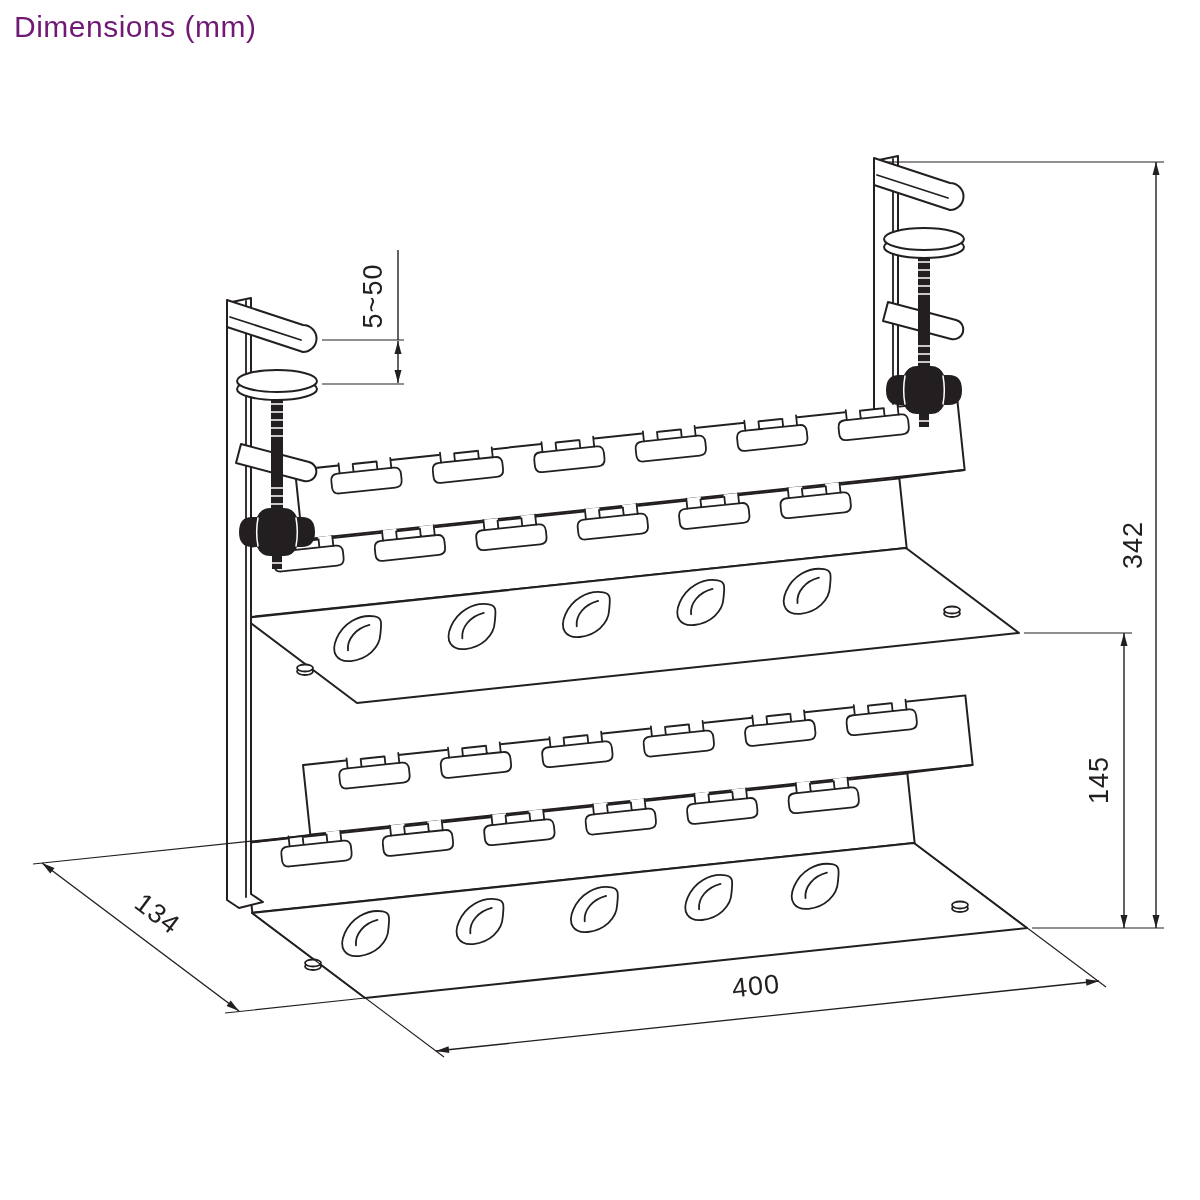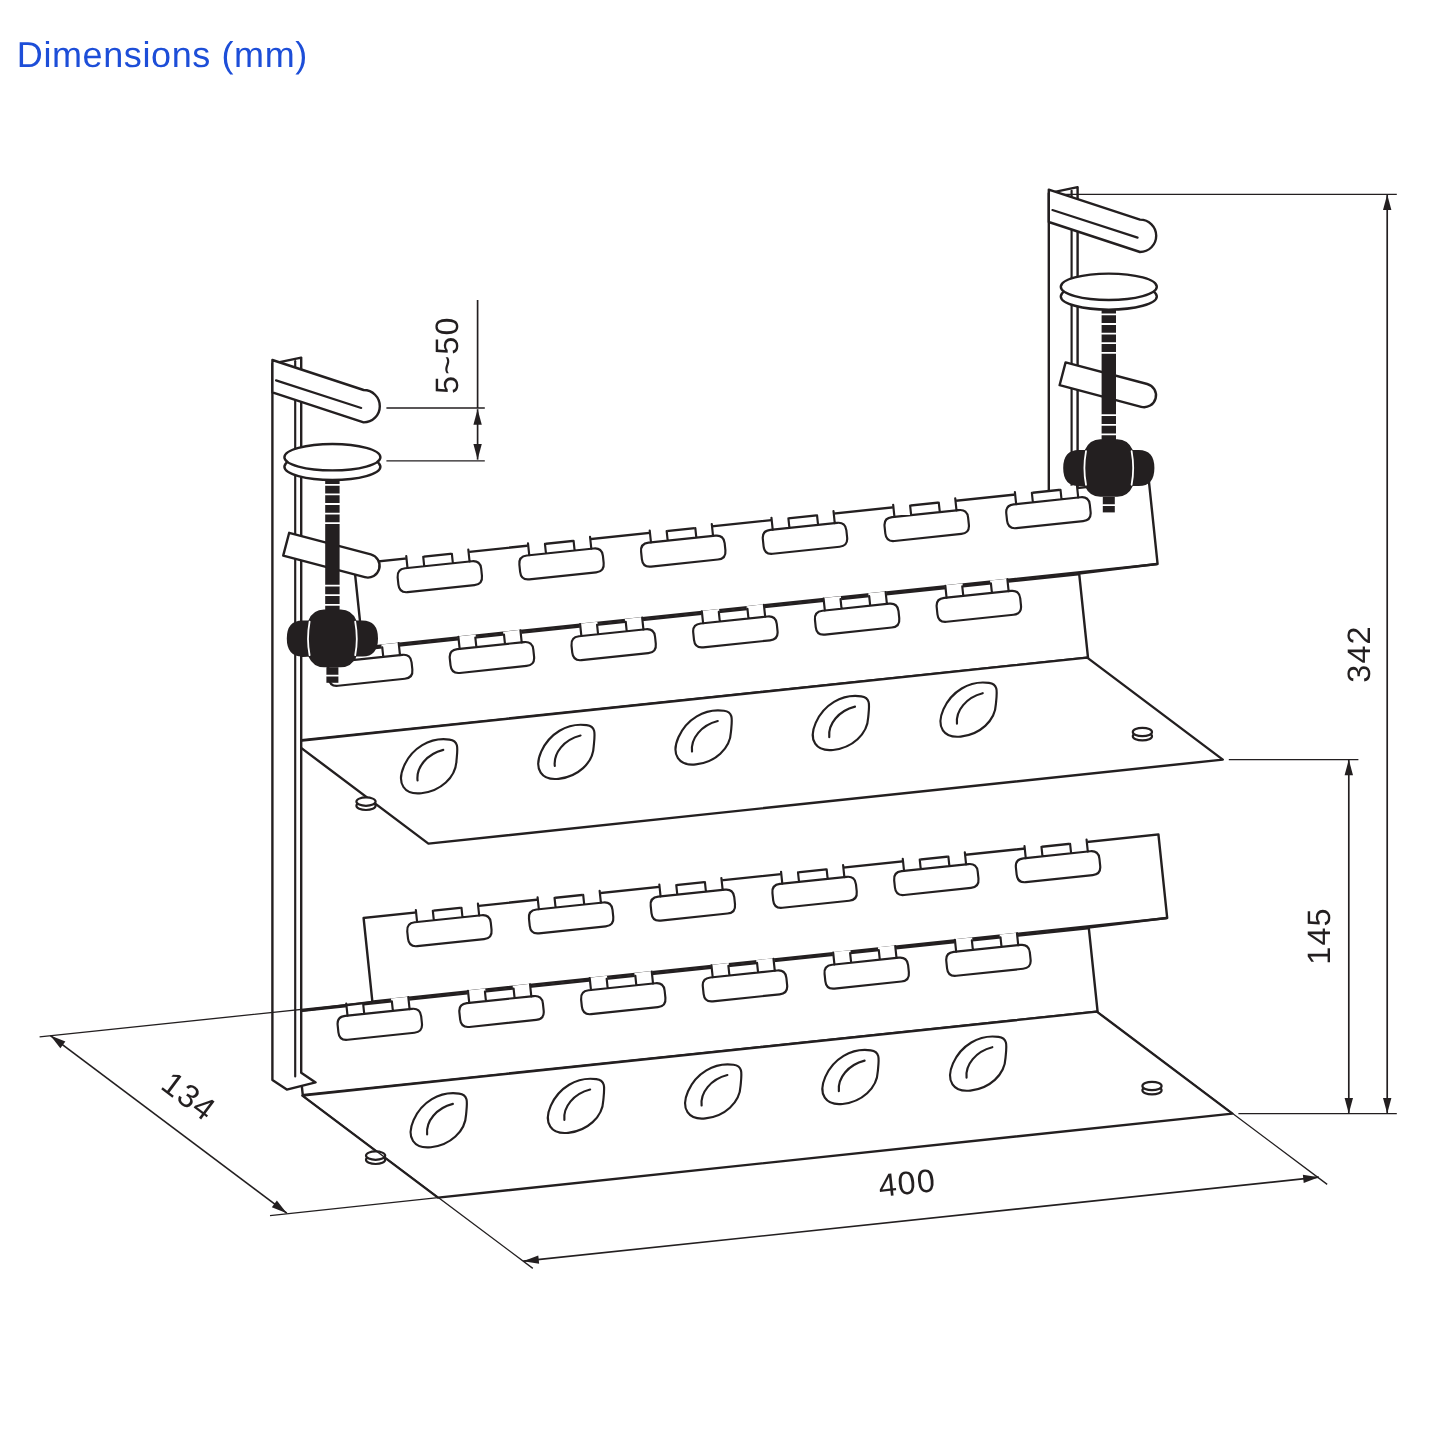--- a/index.html
+++ b/index.html
@@ -1,16 +1,16 @@
 <!DOCTYPE html>
 <html><head>
 <meta charset="utf-8">
 <style>
   html,body{margin:0;padding:0;background:#ffffff;width:1200px;height:1200px;overflow:hidden;position:relative;}
-  .title{position:absolute;left:14px;top:30px;font:400 30px "Liberation Sans",sans-serif;color:#1d4ed8;letter-spacing:.5px;}
+  .title{position:absolute;left:14px;top:10px;font:400 30px "Liberation Sans",sans-serif;color:#701a75;letter-spacing:.5px;}
   svg{position:absolute;left:0;top:0;}
   .ln{stroke:#231f20;stroke-width:2;fill:none;stroke-linejoin:round;stroke-linecap:round;}
   .ln2{stroke:#231f20;stroke-width:1.8;fill:none;stroke-linejoin:round;stroke-linecap:round;}
   .fw{fill:#ffffff;}
   .solid{fill:#231f20;stroke:none;}
   .wline{stroke:#ffffff;stroke-width:1.5;fill:none;stroke-linecap:round;}
   .dim{stroke:#231f20;stroke-width:1.4;fill:none;}
   .ext{stroke:#231f20;stroke-width:1.1;fill:none;}
   .dimtxt{font:400 27px "Liberation Sans",sans-serif;fill:#231f20;letter-spacing:1px;}
 </style>

